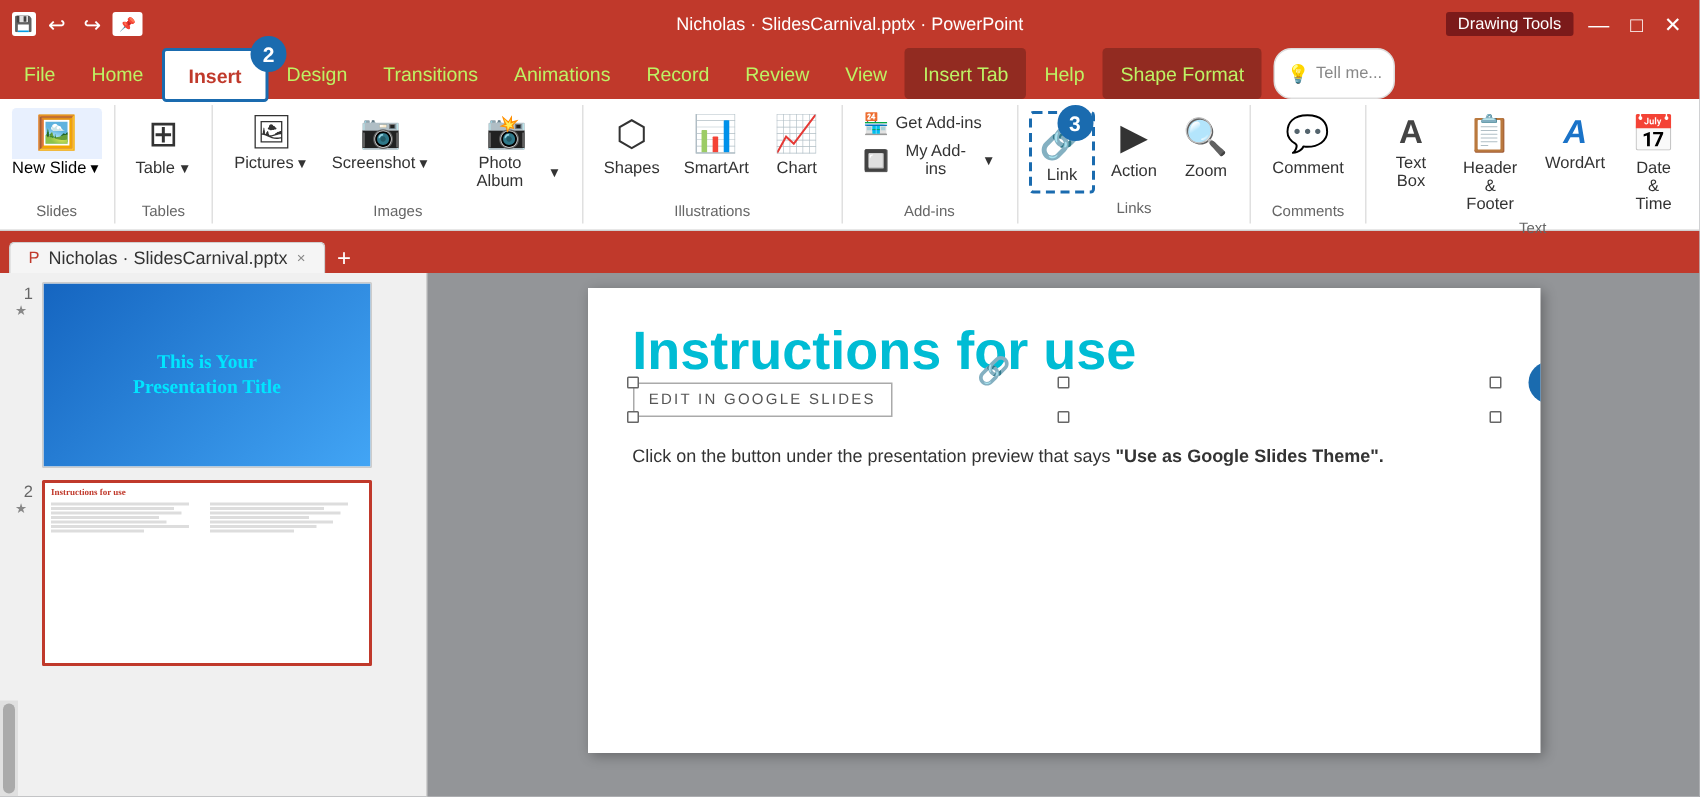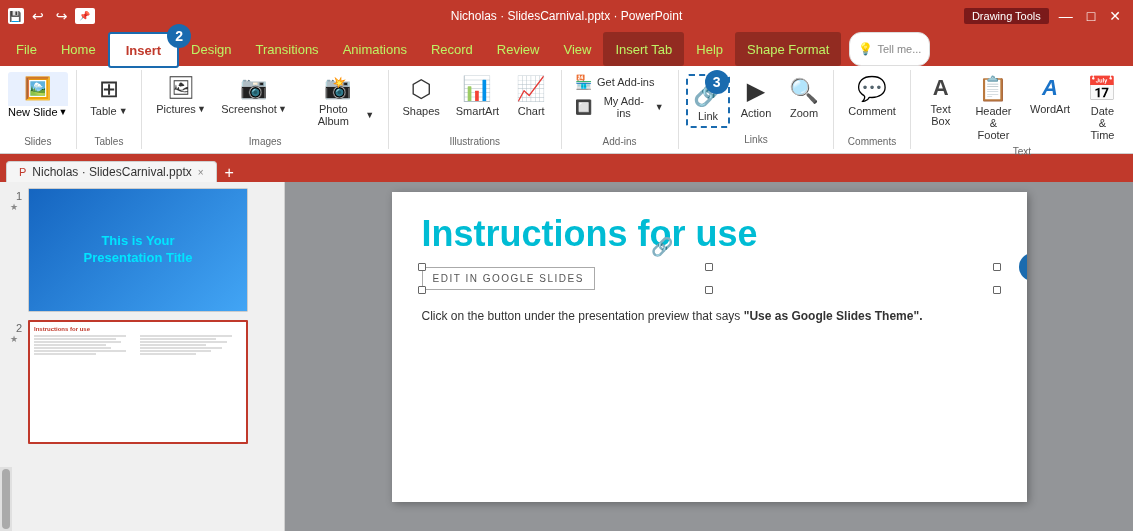--- a/index.html
+++ b/index.html
@@ -175,20 +175,21 @@
     }
     .slide-num { font-size: 11px; color: #666; width: 16px; text-align: right; }
     .slide-star { font-size: 9px; color: #888; }
     .slide-thumb {
       width: 220px;
       height: 124px;
       border: 1px solid #ccc;
       background: #1a73c8;
       overflow: hidden;
       border-radius: 1px;
+      font-family: Liberation Serif, serif;
     }
     .slide-thumb.slide2 { background: white; border: 2px solid #c0392b; }
 
     
     .thumb1-bg {
       width: 100%; height: 100%;
       background: linear-gradient(135deg, #1565c0, #42a5f5);
       display: flex;
       align-items: center;
       justify-content: center;
@@ -514,21 +515,21 @@
   </div>
 
   <div class="canvas-area">
     <div class="slide-canvas">
 
       <div style="position:absolute; top:44px; left:260px; font-size:18px; color:#888; z-index:5;">🔗</div>
 
       <div class="slide-canvas-content">
         <div class="slide-title-large">Instructions for use</div>
 
-        <div style="position:relative; margin-top:12px;">
+        <div style="position:relative; margin-top:0;">
           <div style="border:1px solid #aaa; padding:5px 10px; display:inline-block; font-size:10px; letter-spacing:1.5px; color:#555; text-transform:uppercase; background:white;">EDIT IN GOOGLE SLIDES</div>
           
           <div style="position:absolute; width:8px; height:8px; background:white; border:1px solid #666; border-radius:1px; left:-4px; top:-4px;"></div>
           <div style="position:absolute; width:8px; height:8px; background:white; border:1px solid #666; border-radius:1px; right:-4px; top:-4px;"></div>
           <div style="position:absolute; width:8px; height:8px; background:white; border:1px solid #666; border-radius:1px; left:-4px; bottom:-4px;"></div>
           <div style="position:absolute; width:8px; height:8px; background:white; border:1px solid #666; border-radius:1px; right:-4px; bottom:-4px;"></div>
           <div style="position:absolute; width:8px; height:8px; background:white; border:1px solid #666; border-radius:1px; left:50%; top:-4px; transform:translateX(-50%);"></div>
           <div style="position:absolute; width:8px; height:8px; background:white; border:1px solid #666; border-radius:1px; left:50%; bottom:-4px; transform:translateX(-50%);"></div>
           
           <div class="num-badge" style="top:-14px; right:-50px; width:28px; height:28px; font-size:15px;">1</div>

